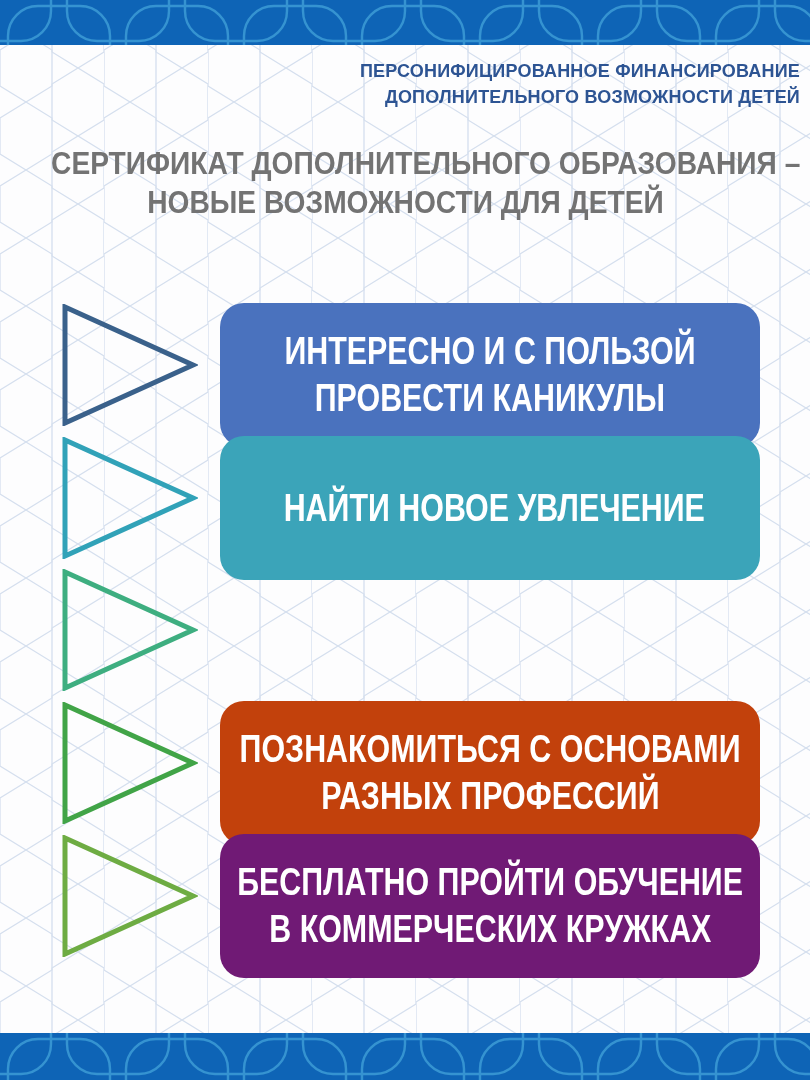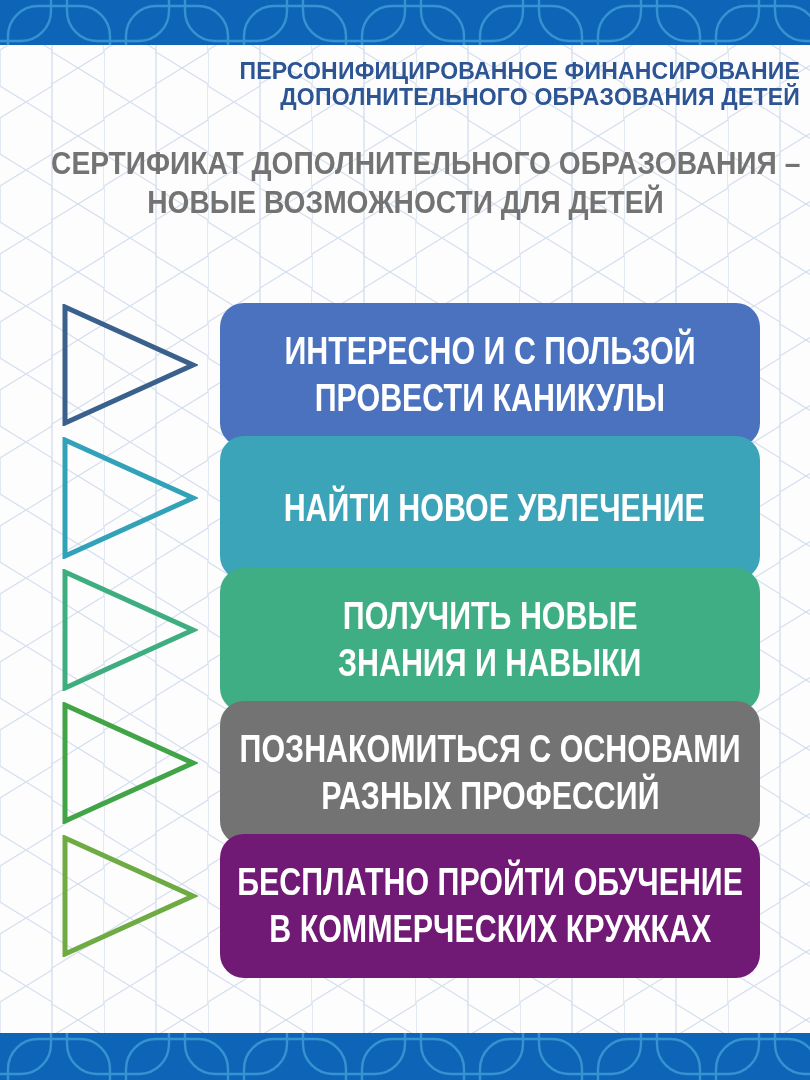--- a/index.html
+++ b/index.html
@@ -16,21 +16,21 @@
   .banner {
     position: absolute; left: 0; width: 810px; z-index: 2; overflow: hidden;
   }
   .banner svg { display: block; }
   .banner-top { top: 0; height: 45px; }
   .banner-bottom { top: 1033px; height: 47px; }
 
   .header-block {
     position: absolute; top: 58px; left: 0; width: 810px; z-index: 3;
     text-align: right; padding-right: 10px;
-    color: #2d5493; font-weight: 700; font-size: 23px; line-height: 26px;
+    color: #2d5493; font-weight: 700; font-size: 18px; line-height: 26px;
     letter-spacing: 0.2px;
   }
   .title-block {
     position: absolute; top: 144px; left: 0; width: 810px; z-index: 3;
     text-align: center; color: #737373; font-weight: 700;
     font-size: 32px; line-height: 39px;
   }
   .title-block .tline { display: inline-block; transform: scaleX(0.88); transform-origin: center; white-space: nowrap; }
   .hline { display: block; }
 
@@ -42,21 +42,21 @@
     border-radius: 24px;
     display: flex; flex-direction: column; align-items: center; justify-content: center;
     color: #ffffff; font-weight: 700; font-size: 38px; line-height: 47px;
     text-align: center;
   }
   .box .bline { display: block; transform: scaleX(0.8); transform-origin: center; white-space: nowrap; }
 
   .row1 { top: 303px; } .row1 .box { background: #4a72be; } .row1 .arrow { color: #3a618b; }
   .row2 { top: 436px; } .row2 .box { background: #3ba4b9; padding-left: 8px; } .row2 .arrow { color: #31a2b8; }
   .row3 { top: 568px; } .row3 .box { background: #3fae84; } .row3 .arrow { color: #3eae80; }
-  .row4 { top: 701px; } .row4 .box { background: #737373; } .row4 .arrow { color: #41a447; }
+  .row4 { top: 701px; } .row4 .box { background: #c2410c; } .row4 .arrow { color: #41a447; }
   .row5 { top: 834px; } .row5 .box { background: #701a75; } .row5 .arrow { color: #6eac43; }
 </style>
 </head>
 <body>
 
 <svg class="bg-hex" xmlns="http://www.w3.org/2000/svg" width="810" height="1080">
   <defs>
     <pattern id="hexes" width="104" height="68" patternUnits="userSpaceOnUse">
       <g fill="none" stroke="#d5dfee" stroke-width="1.3">
         <path d="M26,-34 L52,-18 L52,18 L26,34 L0,18 L0,-18 Z"></path>
@@ -83,21 +83,21 @@
           <rect x="67" y="53" width="102" height="82" rx="30"></rect>
         </g>
       </pattern>
     </defs>
     <rect width="810" height="45" fill="url(#weaveTop)"></rect>
   </svg>
 </div>
 
 <div class="header-block">
   <span class="hline">ПЕРСОНИФИЦИРОВАННОЕ ФИНАНСИРОВАНИЕ</span>
-  <span class="hline">ДОПОЛНИТЕЛЬНОГО ОБРАЗОВАНИЯ ДЕТЕЙ</span>
+  <span class="hline">ДОПОЛНИТЕЛЬНОГО ВОЗМОЖНОСТИ ДЕТЕЙ</span>
 </div>
 
 <div class="title-block">
   <span class="tline hline">СЕРТИФИКАТ ДОПОЛНИТЕЛЬНОГО ОБРАЗОВАНИЯ –</span>
   <span class="tline hline">НОВЫЕ ВОЗМОЖНОСТИ ДЛЯ ДЕТЕЙ</span>
 </div>
 
 <div class="row row1">
   <span class="arrow">
     <svg width="136" height="122" viewBox="0 0 136 122" xmlns="http://www.w3.org/2000/svg">
@@ -120,24 +120,20 @@
     <span class="bline">НАЙТИ НОВОЕ УВЛЕЧЕНИЕ</span>
   </div>
 </div>
 
 <div class="row row3">
   <span class="arrow">
     <svg width="136" height="122" viewBox="0 0 136 122" xmlns="http://www.w3.org/2000/svg">
       <polygon points="3,3 131,61 3,119" fill="none" stroke="currentColor" stroke-width="5"></polygon>
     </svg>
   </span>
-  <div class="box">
-    <span class="bline">ПОЛУЧИТЬ НОВЫЕ</span>
-    <span class="bline">ЗНАНИЯ И НАВЫКИ</span>
-  </div>
 </div>
 
 <div class="row row4">
   <span class="arrow">
     <svg width="136" height="122" viewBox="0 0 136 122" xmlns="http://www.w3.org/2000/svg">
       <polygon points="3,3 131,61 3,119" fill="none" stroke="currentColor" stroke-width="5"></polygon>
     </svg>
   </span>
   <div class="box">
     <span class="bline">ПОЗНАКОМИТЬСЯ С ОСНОВАМИ</span>

